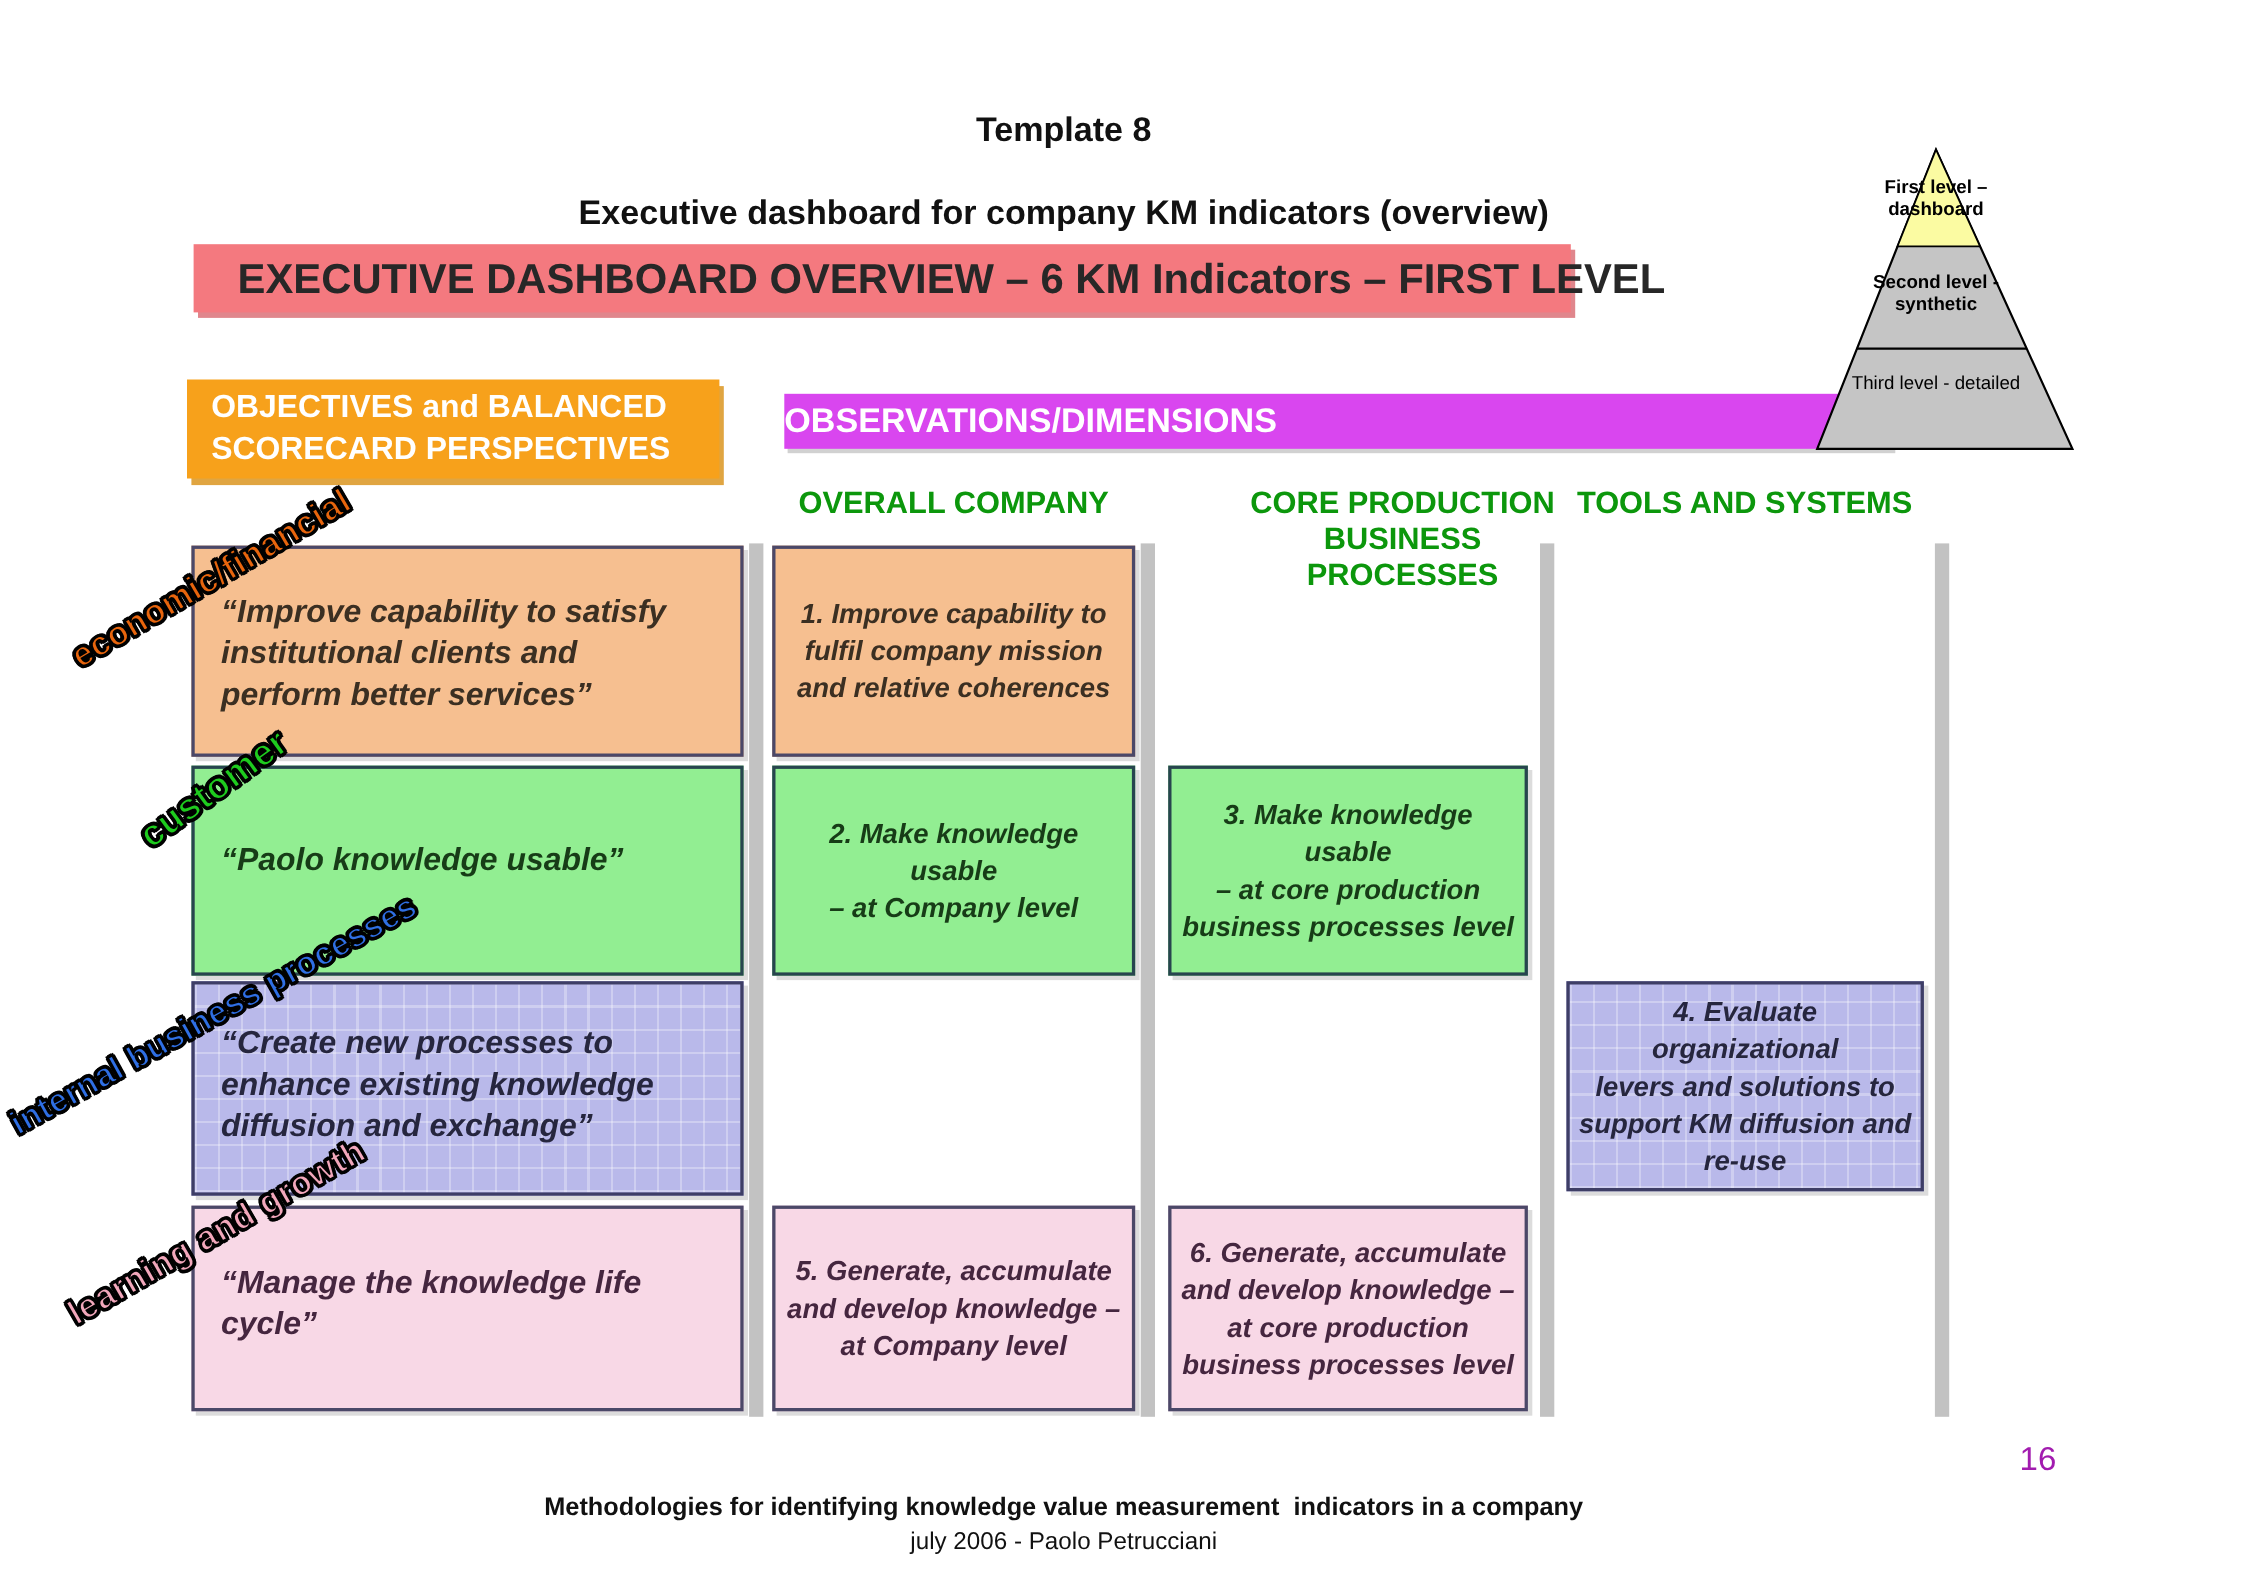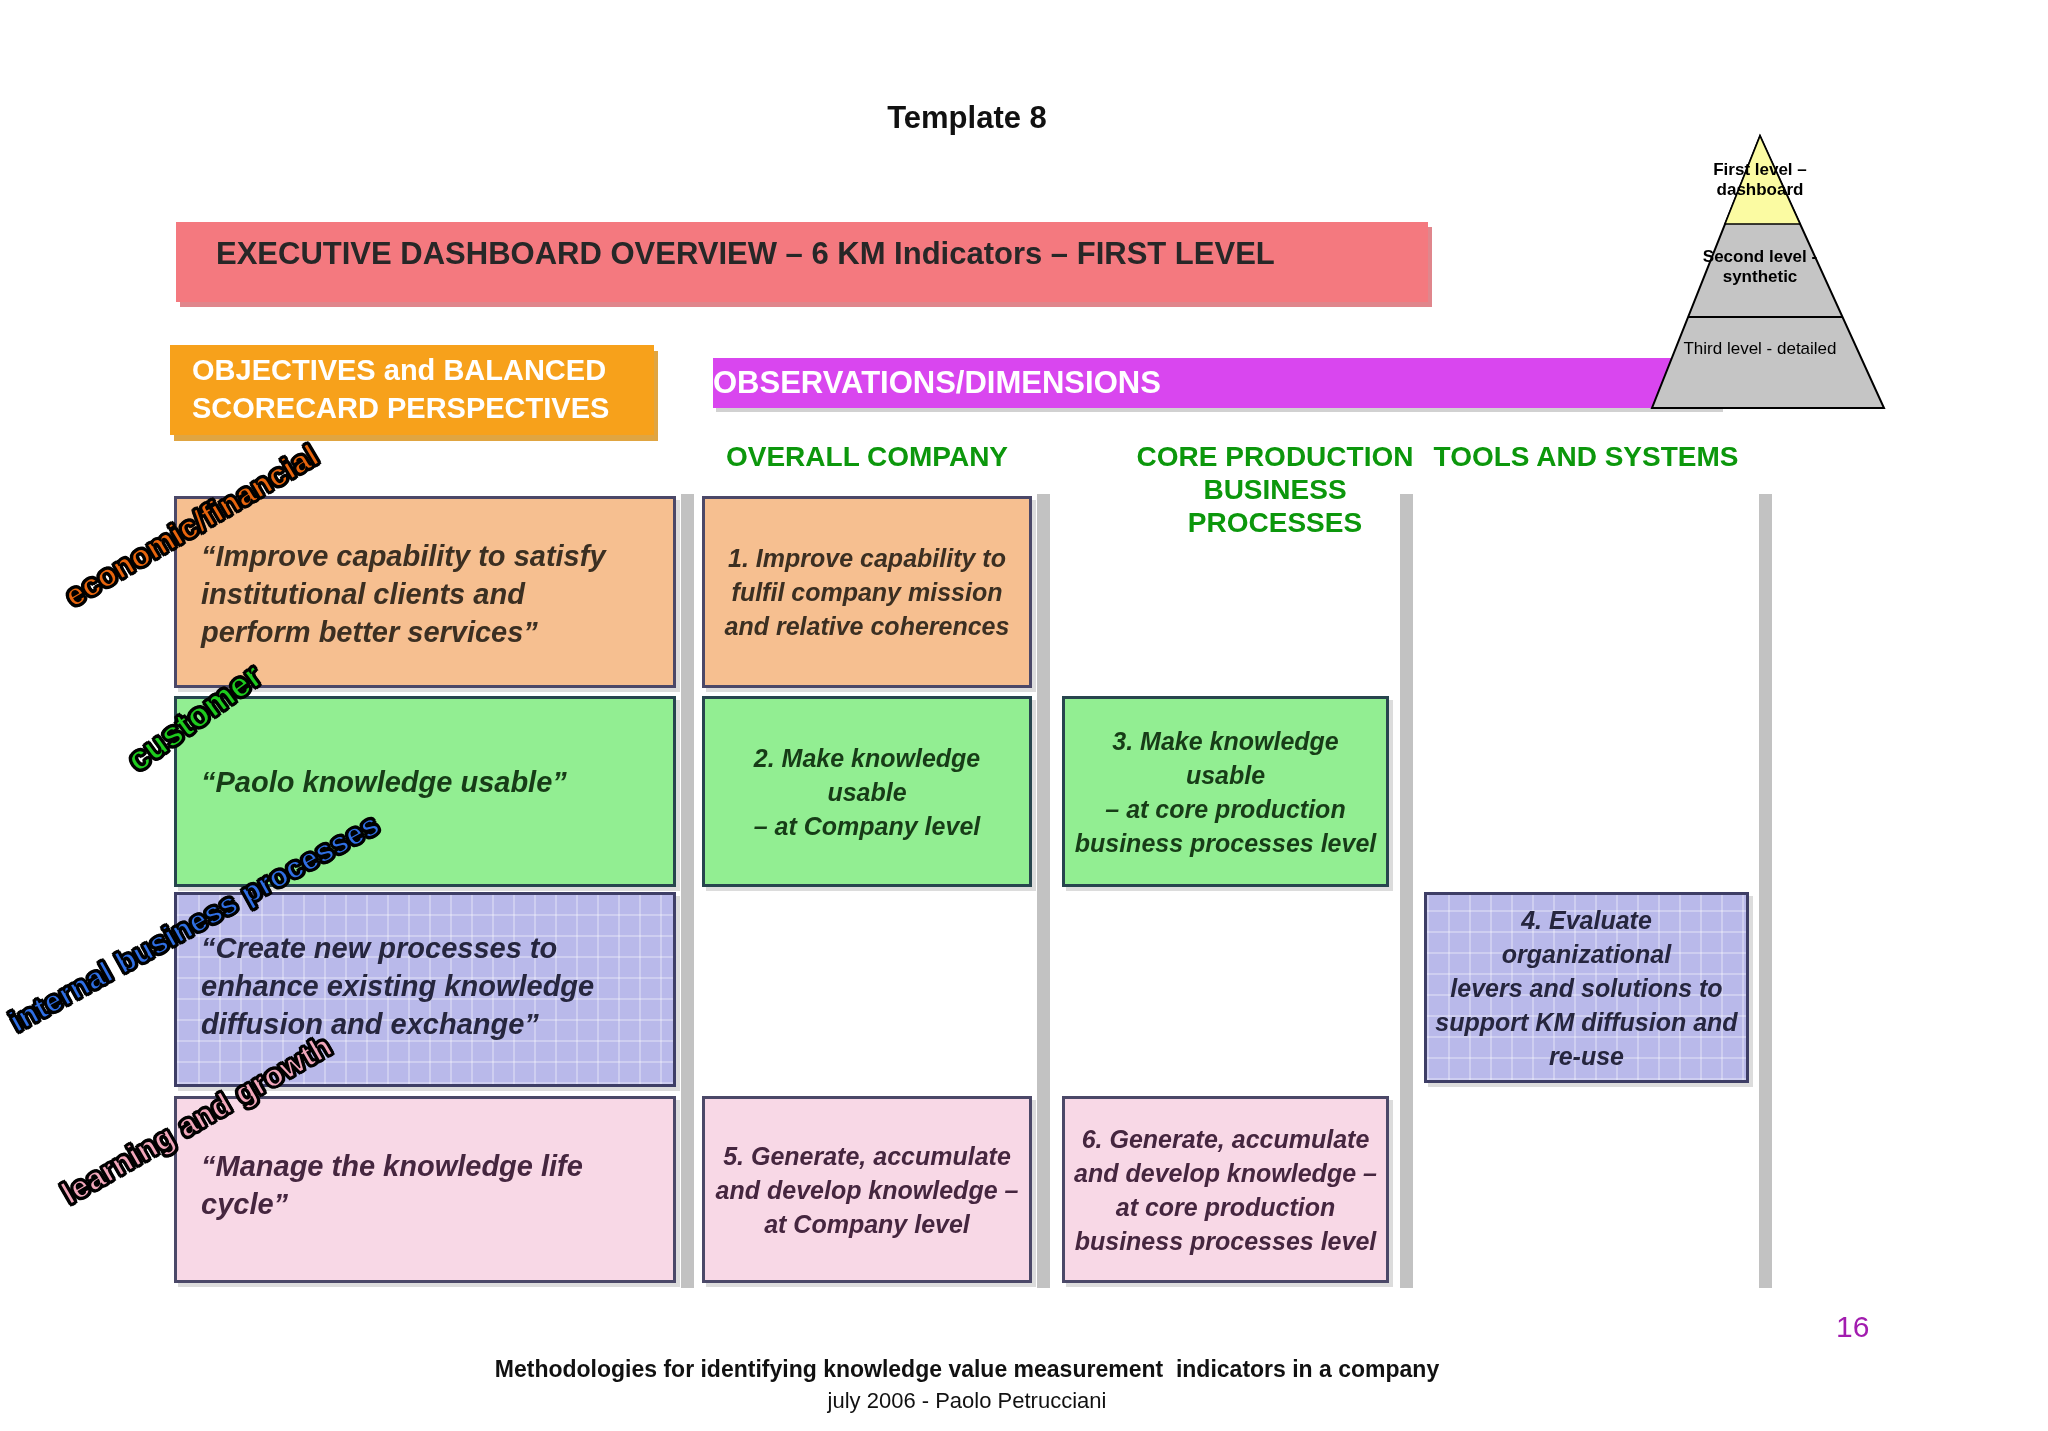--- a/index.html
+++ b/index.html
@@ -6,23 +6,23 @@
   .slide{
     position:relative;width:2048px;height:1431px;background:#ffffff;overflow:hidden;
     font-family:"Liberation Sans", sans-serif;color:#222;
   }
   .abs{position:absolute;}
   .center-band{left:0;width:1934px;text-align:center;}
   .kicker{top:100px;font-size:31px;font-weight:bold;color:#111;}
   .subtitle{top:176px;font-size:31px;font-weight:bold;color:#111;}
 
   .main-banner{
-    left:176px;top:222px;width:1212px;height:80px;background:#f4797f;
+    left:176px;top:222px;width:1212px;height:62px;background:#f4797f;
     box-shadow:4px 5px 0 rgba(214,93,102,.75);
-    font-size:31px;font-weight:bold;color:#272727;line-height:64px;padding-left:40px;
+    font-size:38px;font-weight:bold;color:#272727;line-height:64px;padding-left:40px;
     white-space:nowrap;
   }
   .objectives-box{
     left:170px;top:345px;width:462px;height:84px;background:#f7a11b;
     box-shadow:4px 6px 0 rgba(216,142,18,.8);
     color:#ffffff;font-weight:bold;font-size:29px;line-height:38px;
     padding:6px 0 0 22px;white-space:pre-line;
   }
   .observations-banner{
     left:713px;top:358px;width:1007px;height:50px;background:#d946ef;
@@ -96,20 +96,21 @@
   .footer1{top:1356px;font-size:23px;font-weight:bold;color:#111;white-space:pre-wrap;}
   .footer2{top:1388px;font-size:22px;color:#111;}
   .page-num{left:1836px;top:1310px;font-size:30px;color:#a21caf;}
 </style>
 </head>
 <body>
 
 <div class="slide">
 
   <div class="abs center-band kicker">Template 8</div>
+  <div class="abs center-band subtitle">Executive dashboard for company KM indicators (overview)</div>
 
   <div class="abs main-banner">EXECUTIVE DASHBOARD OVERVIEW – 6 KM Indicators – FIRST LEVEL</div>
 
   <div class="abs objectives-box">OBJECTIVES and BALANCED
 SCORECARD PERSPECTIVES</div>
   <div class="abs observations-banner">OBSERVATIONS/DIMENSIONS</div>
 
   <div class="abs col-header col-h1">OVERALL COMPANY</div>
   <div class="abs col-header col-h2">CORE PRODUCTION
 BUSINESS

